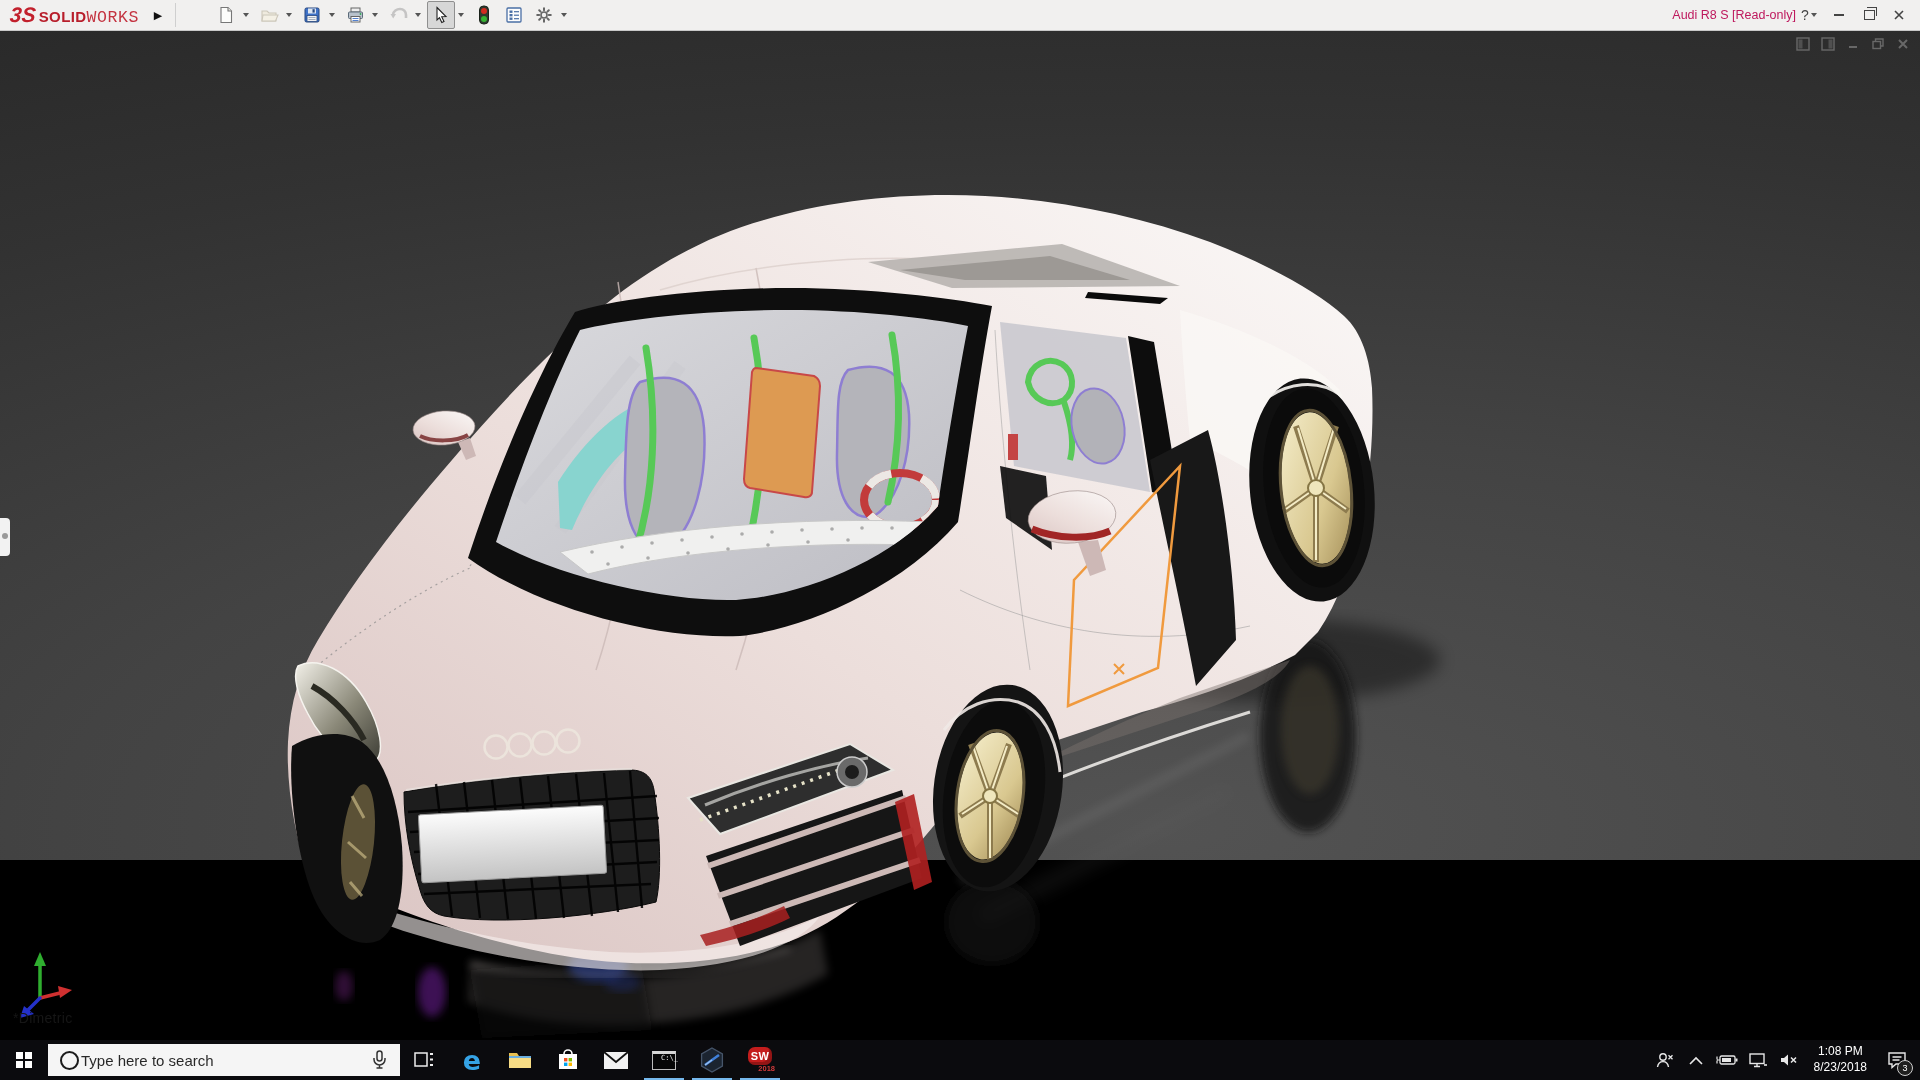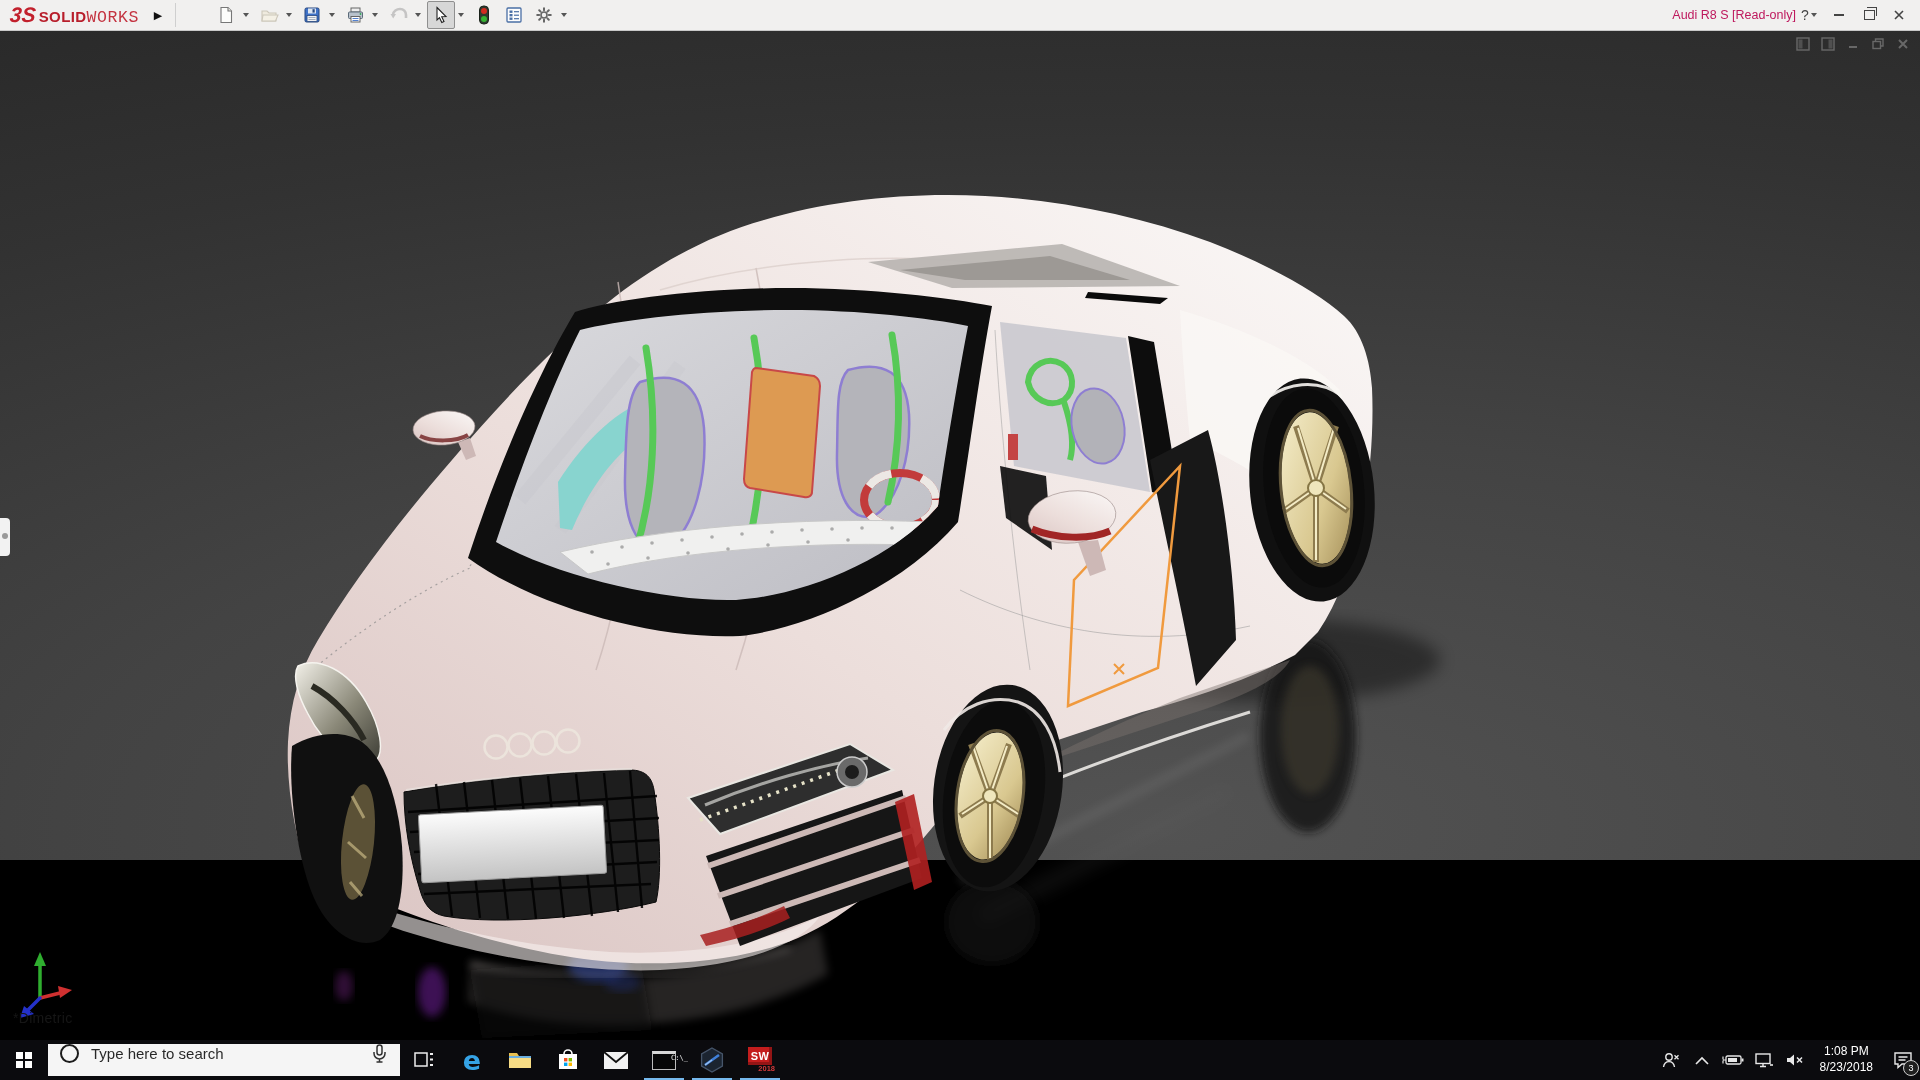--- a/index.html
+++ b/index.html
@@ -28,35 +28,35 @@
   .viewport svg.scene{position:absolute;top:0;left:0;}
   .doc-controls{position:absolute;top:7px;right:10px;display:flex;gap:11px;align-items:center;opacity:.75;}
   .doc-controls .dc{width:14px;height:14px;display:flex;align-items:center;justify-content:center;}
   .flyout-tab{position:absolute;left:0;top:488px;width:10px;height:38px;background:#f2f2f2;border-radius:0 4px 4px 0;}
   .flyout-tab:after{content:"";position:absolute;left:2px;top:15px;width:6px;height:6px;border-radius:50%;background:#9a9a9a;}
   .dimetric{position:absolute;left:13px;top:980px;font-size:14px;color:#161616;letter-spacing:.3px;}
   .taskbar{position:absolute;bottom:0;left:0;width:1920px;height:40px;background:#0b0b0e;display:flex;align-items:center;z-index:10;}
   .start{width:48px;height:40px;display:flex;align-items:center;justify-content:center;}
   .winflag{display:grid;grid-template-columns:7px 7px;grid-template-rows:7px 7px;gap:1.5px;}
   .winflag span{background:#fff;}
-  .searchbox{width:352px;height:32px;background:#f5f5f5;display:flex;align-items:flex-start;padding:0 12px;box-sizing:border-box;gap:10px;}
+  .searchbox{width:352px;height:32px;background:#f5f5f5;display:flex;align-items:center;padding:0 12px;box-sizing:border-box;gap:0;}
   .searchbox input{flex:1;border:none;outline:none;background:transparent;font-size:15px;color:#111;font-family:"Liberation Sans",sans-serif;}
   .searchbox input::placeholder{color:#1c1c1c;opacity:.95;}
   .cortana-ring{width:19px;height:19px;border:2.4px solid #1b1b1b;border-radius:50%;box-sizing:border-box;}
   .tb-ic{width:48px;height:40px;display:flex;align-items:center;justify-content:center;position:relative;}
   .runline{position:absolute;bottom:0;left:4px;right:4px;height:2.5px;background:#76b9ed;}
   .edge-e{font-size:27px;font-weight:bold;color:#35a3e5;font-family:"DejaVu Sans",sans-serif;line-height:1;}
   .cmdbox{width:24px;height:19px;background:#070707;border:1px solid #bdbdbd;border-top:3px solid #d6d6d6;box-sizing:border-box;
-    color:#e8e8e8;font-family:"DejaVu Sans Mono",monospace;font-size:7px;line-height:8px;padding-left:18px;}
+    color:#e8e8e8;font-family:"DejaVu Sans Mono",monospace;font-size:7px;line-height:8px;padding-left:8px;}
   .swbox{position:relative;width:26px;height:26px;}
-  .swbox .cube{position:absolute;left:1px;top:0;width:24px;height:18px;background:#c41d1d;border-radius:0;
+  .swbox .cube{position:absolute;left:1px;top:0;width:24px;height:18px;background:#c41d1d;border-radius:7px;
     display:flex;align-items:center;justify-content:center;color:#fff;font-weight:bold;font-size:11px;letter-spacing:.5px;
     box-shadow:inset -3px -3px 0 rgba(0,0,0,.25);}
   .swbox .year{position:absolute;right:-2px;bottom:0;color:#d23b3b;font-size:7.5px;font-weight:bold;}
-  .tray{margin-left:auto;display:flex;align-items:center;gap:7px;}
+  .tray{margin-left:auto;display:flex;align-items:center;gap:7px;padding-right:6px;}
   .tray-ic{width:24px;height:40px;display:flex;align-items:center;justify-content:center;}
   .clock{color:#fff;font-size:12px;text-align:center;line-height:1.3;padding:0 6px;}
   .action{position:relative;width:34px;height:40px;display:flex;align-items:center;justify-content:center;}
   .badge{position:absolute;right:1px;bottom:4px;width:14px;height:14px;border-radius:50%;background:#1f1f1f;
     border:1.2px solid #cfcfcf;color:#fff;font-size:9px;display:flex;align-items:center;justify-content:center;}
 </style>
 </head>
 <body>
 
 <div class="titlebar">

